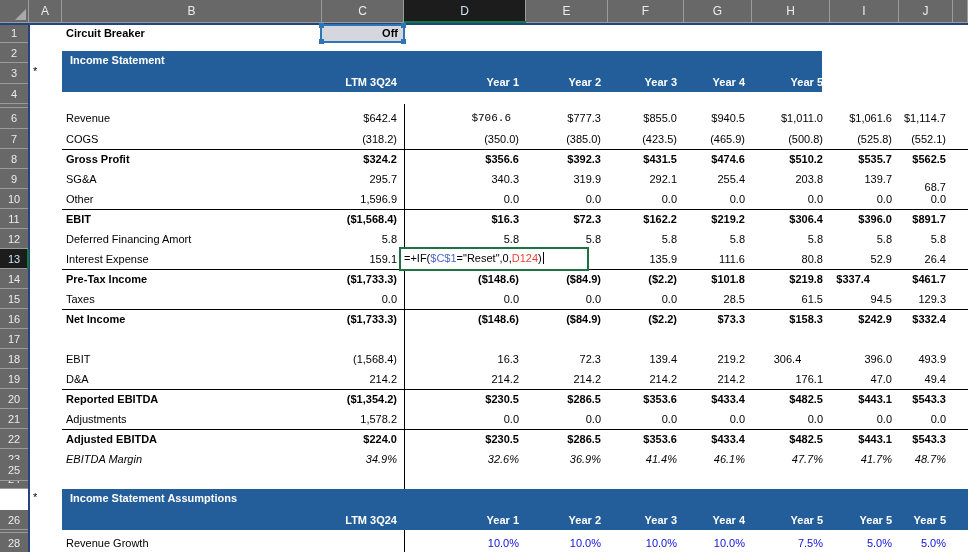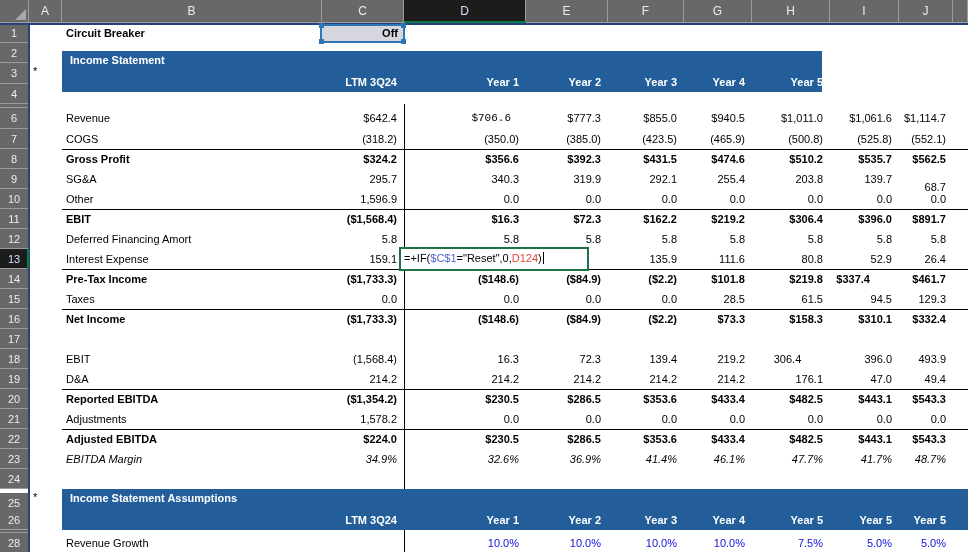--- a/index.html
+++ b/index.html
@@ -75,21 +75,21 @@
       <div class="hdr rowhdr" style="top: 289px; height: 20px; line-height: 20px;">15</div>
       <div class="hdr rowhdr" style="top: 309px; height: 20px; line-height: 20px;">16</div>
       <div class="hdr rowhdr" style="top: 329px; height: 20px; line-height: 20px;">17</div>
       <div class="hdr rowhdr" style="top: 349px; height: 20px; line-height: 20px;">18</div>
       <div class="hdr rowhdr" style="top: 369px; height: 20px; line-height: 20px;">19</div>
       <div class="hdr rowhdr" style="top: 389px; height: 20px; line-height: 20px;">20</div>
       <div class="hdr rowhdr" style="top: 409px; height: 20px; line-height: 20px;">21</div>
       <div class="hdr rowhdr" style="top: 429px; height: 20px; line-height: 20px;">22</div>
       <div class="hdr rowhdr" style="top: 449px; height: 20px; line-height: 20px;">23</div>
       <div class="hdr rowhdr" style="top: 469px; height: 20px; line-height: 20px;">24</div>
-      <div class="hdr rowhdr" style="top: 493px; height: 21px; line-height: 21px; text-align: center;">25</div>
+      <div class="hdr rowhdr" style="top: 460px; height: 21px; line-height: 21px; text-align: center;">25</div>
       <div class="hdr rowhdr" style="top: 510px; height: 20px; line-height: 20px;">26</div>
       <div class="hdr rowhdr" style="top: 530px; height: 3px; line-height: 3px;"></div>
       <div class="hdr rowhdr" style="top: 533px; height: 20px; line-height: 20px;">28</div>
     </div>
   <div id="grid">
       <div class="cell lbl" style="left: 62px; top: 108px; width: 260px; height: 21px; line-height: 21px;">Revenue</div>
       <div class="cell num" style="left: 322px; top: 108px; width: 82px; height: 21px; line-height: 21px;">$642.4</div>
       <div class="cell num" style="left: 396px; top: 108px; width: 122px; height: 21px; line-height: 21px; font-family: Liberation Mono, monospace;">$706.6</div>
       <div class="cell num" style="left: 526px; top: 108px; width: 82px; height: 21px; line-height: 21px;">$777.3</div>
       <div class="cell num" style="left: 608px; top: 108px; width: 76px; height: 21px; line-height: 21px;">$855.0</div>
@@ -179,21 +179,21 @@
       <div class="cell num" style="left: 752px; top: 289px; width: 78px; height: 20px; line-height: 20px;">61.5</div>
       <div class="cell num" style="left: 830px; top: 289px; width: 69px; height: 20px; line-height: 20px;">94.5</div>
       <div class="cell num" style="left: 899px; top: 289px; width: 54px; height: 20px; line-height: 20px;">129.3</div>
       <div class="cell lbl b" style="left: 62px; top: 309px; width: 260px; height: 20px; line-height: 20px;">Net Income</div>
       <div class="cell num b" style="left: 322px; top: 309px; width: 82px; height: 20px; line-height: 20px;">($1,733.3)</div>
       <div class="cell num b" style="left: 404px; top: 309px; width: 122px; height: 20px; line-height: 20px;">($148.6)</div>
       <div class="cell num b" style="left: 526px; top: 309px; width: 82px; height: 20px; line-height: 20px;">($84.9)</div>
       <div class="cell num b" style="left: 608px; top: 309px; width: 76px; height: 20px; line-height: 20px;">($2.2)</div>
       <div class="cell num b" style="left: 684px; top: 309px; width: 68px; height: 20px; line-height: 20px;">$73.3</div>
       <div class="cell num b" style="left: 752px; top: 309px; width: 78px; height: 20px; line-height: 20px;">$158.3</div>
-      <div class="cell num b" style="left: 830px; top: 309px; width: 69px; height: 20px; line-height: 20px;">$310.1</div>
+      <div class="cell num b" style="left: 830px; top: 309px; width: 69px; height: 20px; line-height: 20px;">$242.9</div>
       <div class="cell num b" style="left: 899px; top: 309px; width: 54px; height: 20px; line-height: 20px;">$332.4</div>
       <div class="hline" style="left: 62px; top: 309px; width: 906px;"></div>
       <div class="cell lbl" style="left: 62px; top: 349px; width: 260px; height: 20px; line-height: 20px;">EBIT</div>
       <div class="cell num" style="left: 322px; top: 349px; width: 82px; height: 20px; line-height: 20px;">(1,568.4)</div>
       <div class="cell num" style="left: 404px; top: 349px; width: 122px; height: 20px; line-height: 20px;">16.3</div>
       <div class="cell num" style="left: 526px; top: 349px; width: 82px; height: 20px; line-height: 20px;">72.3</div>
       <div class="cell num" style="left: 608px; top: 349px; width: 76px; height: 20px; line-height: 20px;">139.4</div>
       <div class="cell num" style="left: 684px; top: 349px; width: 68px; height: 20px; line-height: 20px;">219.2</div>
       <div class="cell num" style="left: 752px; top: 349px; width: 78px; height: 20px; line-height: 20px; text-align: center;">306.4</div>
       <div class="cell num" style="left: 830px; top: 349px; width: 69px; height: 20px; line-height: 20px;">396.0</div>

